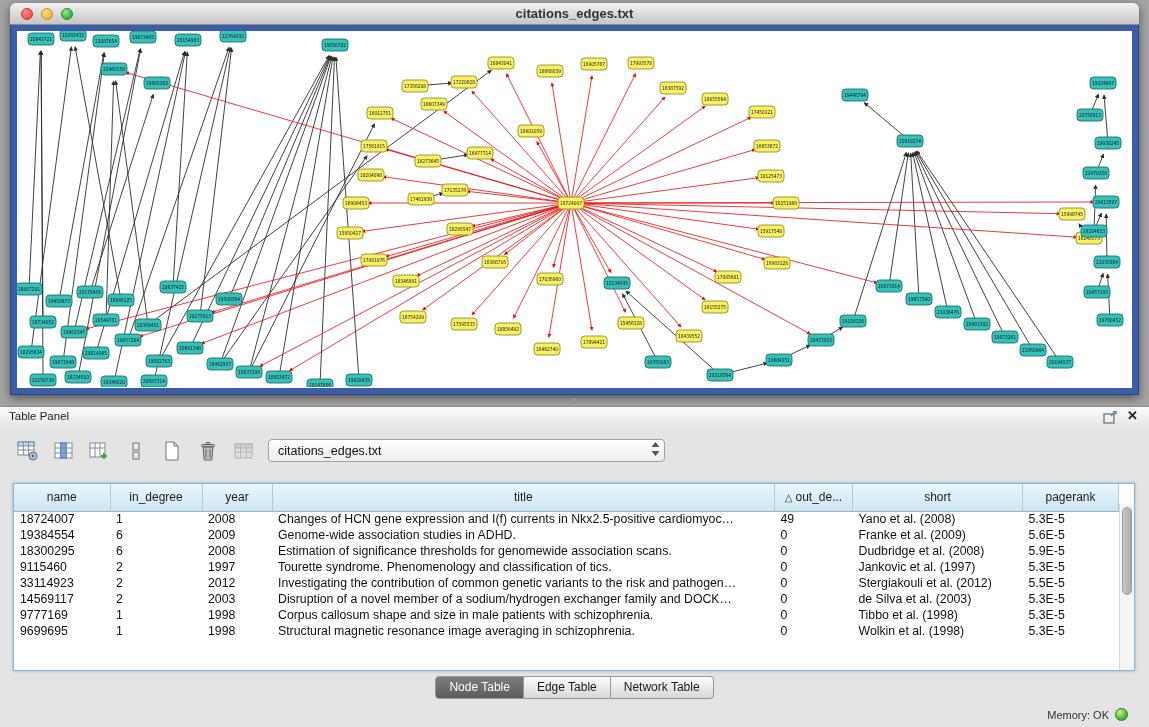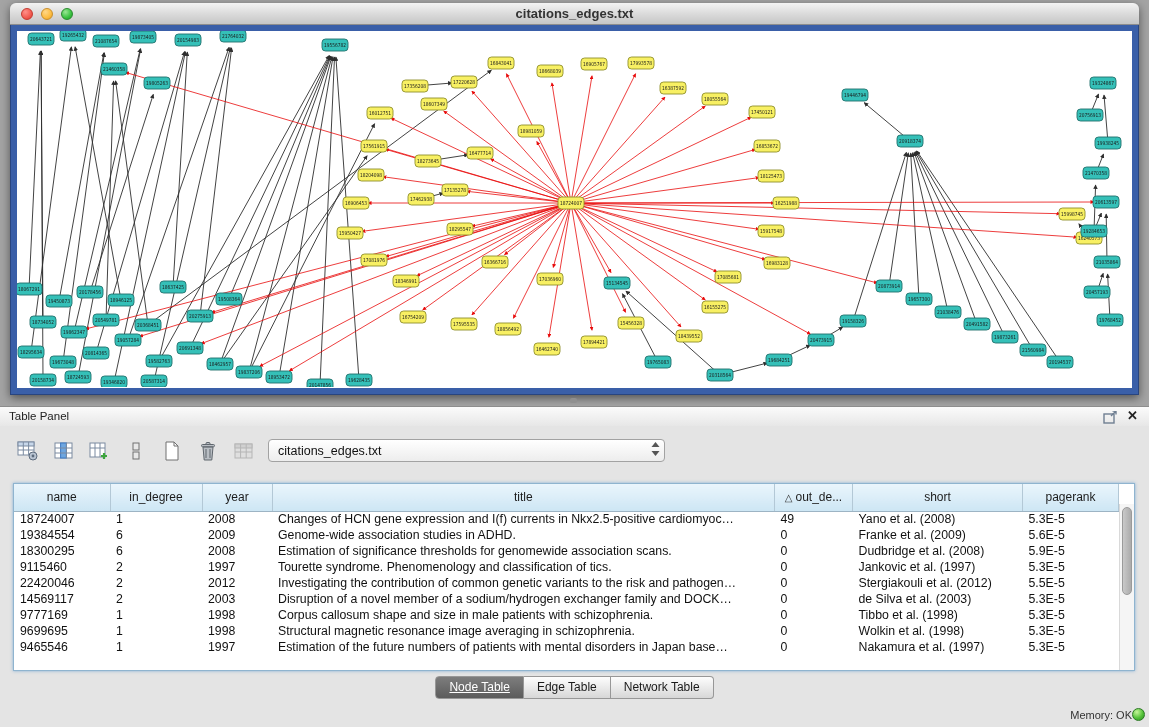--- a/index.html
+++ b/index.html
@@ -107,26 +107,26 @@
     border-radius:6px; border:1px solid #9a9a9a;
   }
 
   
   #tabs { position:absolute; top:250px; left:0; right:0; display:flex; justify-content:center; }
   .tab {
     font-size:12px; color:#1a1a1a; padding:3px 13px 4px 13px;
     background: linear-gradient(#fdfdfd,#d7d7d7);
     border:1px solid #979797; border-left:none;
   }
-  .tab:first-child { border-left:1px solid #979797; border-radius:4px 0 0 4px;text-decoration:underline; }
+  .tab:first-child { border-left:1px solid #979797; border-radius:4px 0 0 4px; }
   .tab:last-child  { border-radius:0 4px 4px 0; }
   .tab.selected { background: linear-gradient(#7d7d7d,#5c5c5c); color:#fff; }
 
   
-  #status-right { position:absolute; bottom:6px; right:4px; display:flex; align-items:center; }
+  #status-right { position:absolute; bottom:6px; right:21px; display:flex; align-items:center; gap:6px; }
   #memory-label { font-size:11px; color:#333; }
   #memory-led {
     width:13px; height:13px; border-radius:50%;
     background: radial-gradient(circle at 35% 28%, #c6f59a, #55c23a 55%, #2c8f23);
     border:1px solid #2a7a23;
   }
 </style>
 </head>
 <body>
 
@@ -793,21 +793,21 @@
           <tr>
             <td>9115460</td>
             <td>2</td>
             <td>1997</td>
             <td>Tourette syndrome. Phenomenology and classification of tics.</td>
             <td>0</td>
             <td>Jankovic et al. (1997)</td>
             <td>5.3E-5</td>
           </tr>
           <tr>
-            <td>22420046</td>
+            <td>33114923</td>
             <td>2</td>
             <td>2012</td>
             <td>Investigating the contribution of common genetic variants to the risk and pathogen…</td>
             <td>0</td>
             <td>Stergiakouli et al. (2012)</td>
             <td>5.5E-5</td>
           </tr>
           <tr>
             <td>14569117</td>
             <td>2</td>
@@ -828,29 +828,20 @@
           </tr>
           <tr>
             <td>9699695</td>
             <td>1</td>
             <td>1998</td>
             <td>Structural magnetic resonance image averaging in schizophrenia.</td>
             <td>0</td>
             <td>Wolkin et al. (1998)</td>
             <td>5.3E-5</td>
           </tr>
-          <tr>
-            <td>9465546</td>
-            <td>1</td>
-            <td>1997</td>
-            <td>Estimation of the future numbers of patients with mental disorders in Japan base…</td>
-            <td>0</td>
-            <td>Nakamura et al. (1997)</td>
-            <td>5.3E-5</td>
-          </tr>
         </tbody>
     </table>
     <div id="v-scrollbar">
       <div id="v-thumb"></div>
     </div>
   </div>
 
   <div id="tabs">
       <div class="tab selected">Node Table</div>
       <div class="tab">Edge Table</div>

